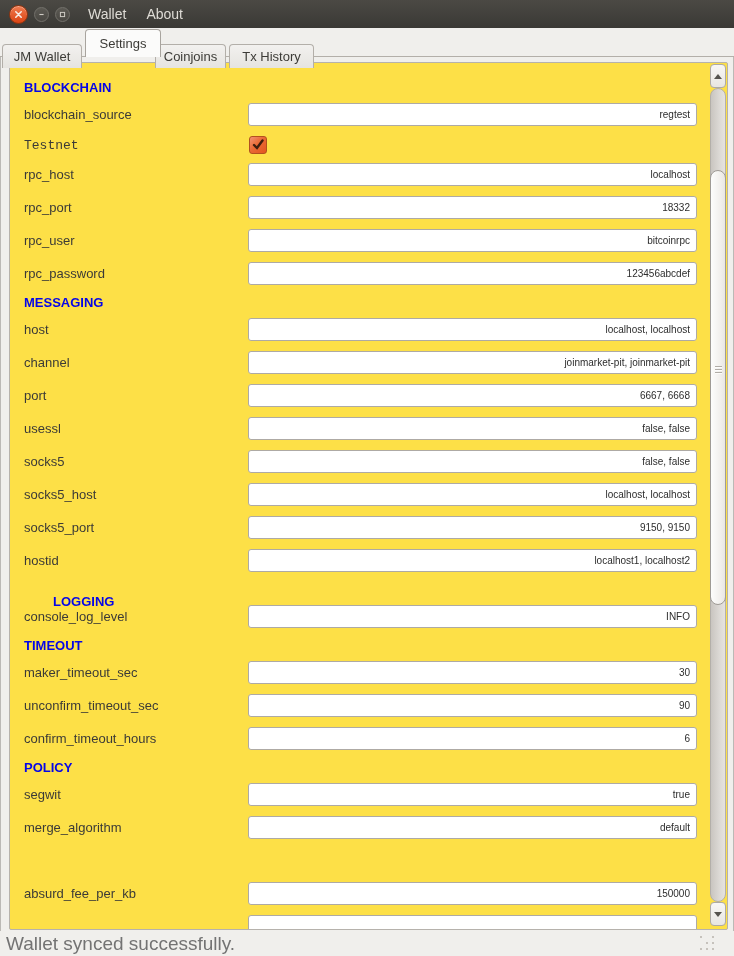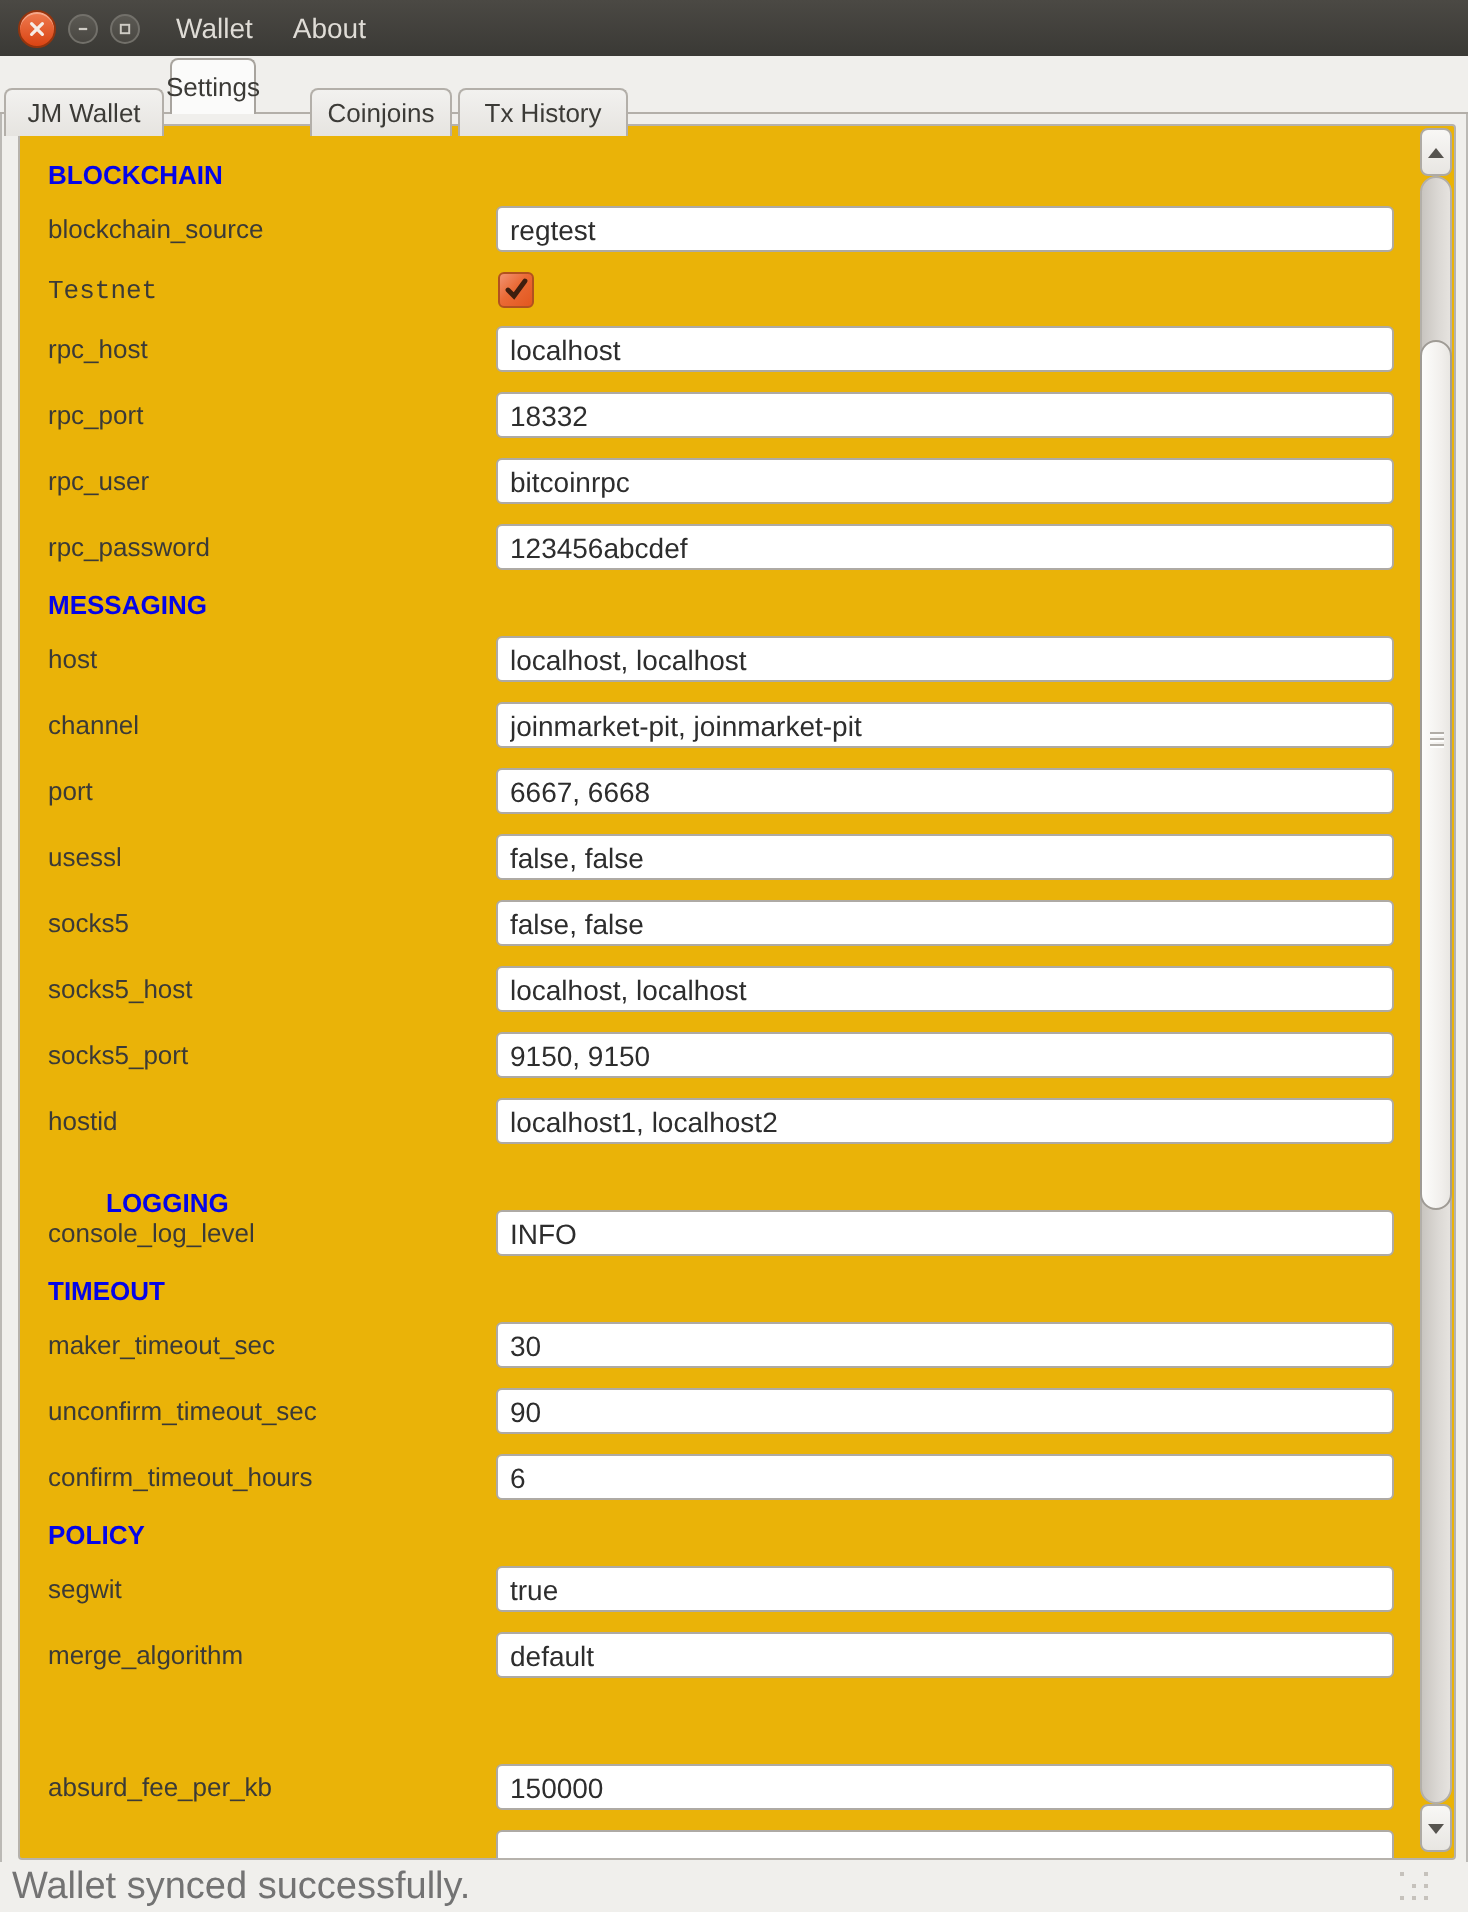--- a/index.html
+++ b/index.html
@@ -24,27 +24,27 @@
   .tabbar{position:absolute;top:28px;left:0;right:0;height:29px;background:#f0efec;}
   .tabbar::after{content:"";position:absolute;left:0;right:0;bottom:0;height:1px;background:#b3afa9;}
   .tab{position:absolute;top:16px;height:24px;box-sizing:border-box;
        border:1px solid #b3afa9;border-bottom:none;border-radius:4px 4px 0 0;
        background:linear-gradient(#f2f1ef,#e6e4e0);color:#3c3b37;font-size:13px;
        display:flex;align-items:center;justify-content:center;z-index:1;}
   .tab.active{top:1px;height:28px;background:#fbfbfa;border-color:#a8a49e;z-index:3;}
 
   
   .scrollframe{position:absolute;left:9px;top:62px;width:717px;height:866px;
-               border:1px solid #b6b2ac;border-radius:2px;background:#eab308;overflow:hidden;}
+               border:1px solid #b6b2ac;border-radius:2px;background:#fde047;overflow:hidden;}
   .srow{position:absolute;left:0;right:0;height:23px;}
   .shead{position:absolute;left:14px;font-size:13px;font-weight:600;color:#0505e8;height:16px;line-height:16px;}
   .flabel{position:absolute;left:14px;font-size:13px;color:#3b3a37;height:23px;line-height:23px;}
   .fin{position:absolute;left:238px;top:0;width:449px;height:23px;box-sizing:border-box;
        border:1px solid #aeaaa4;border-radius:3px;background:#ffffff;font-family:inherit;
-       font-size:14px;color:#2d2d2d;padding:0 6px;outline:none;}
+       font-size:10px;color:#2d2d2d;padding:0 6px;outline:none;text-align:right;}
   .checkbox{position:absolute;left:239px;top:0;width:18px;height:18px;box-sizing:border-box;
             border:1px solid #b2511f;border-radius:3px;
             background:linear-gradient(135deg,#f29372 0%,#ea6a35 45%,#e2571f 100%);
             display:flex;align-items:center;justify-content:center;}
 
   
   .vscroll{position:absolute;left:700px;top:1px;width:16px;height:862px;}
   .strough{position:absolute;left:0;top:24px;bottom:24px;width:16px;box-sizing:border-box;
            border:1px solid #b3afa9;border-radius:8px;
            background:linear-gradient(to right,#c9c5c0,#dcd9d5 60%,#e6e3df);}
@@ -94,21 +94,21 @@
       </div>
     </div>
     <div class="menus">
       <span class="menuitem">Wallet</span>
       <span class="menuitem">About</span>
     </div>
   </div>
 
   <div class="tabbar">
     <div class="tab" style="left:2px;width:80px;">JM Wallet</div>
-    <div class="tab active" style="left:85px;width:43px;">Settings</div>
+    <div class="tab active" style="left:85px;width:76px;">Settings</div>
     <div class="tab" style="left:155px;width:71px;">Coinjoins</div>
     <div class="tab" style="left:229px;width:85px;">Tx History</div>
   </div>
 
   <div class="scrollframe">
 
     <div class="shead" style="top:17px;">BLOCKCHAIN</div>
 
     <div class="srow" style="top:40px;">
       <span class="flabel">blockchain_source</span>

